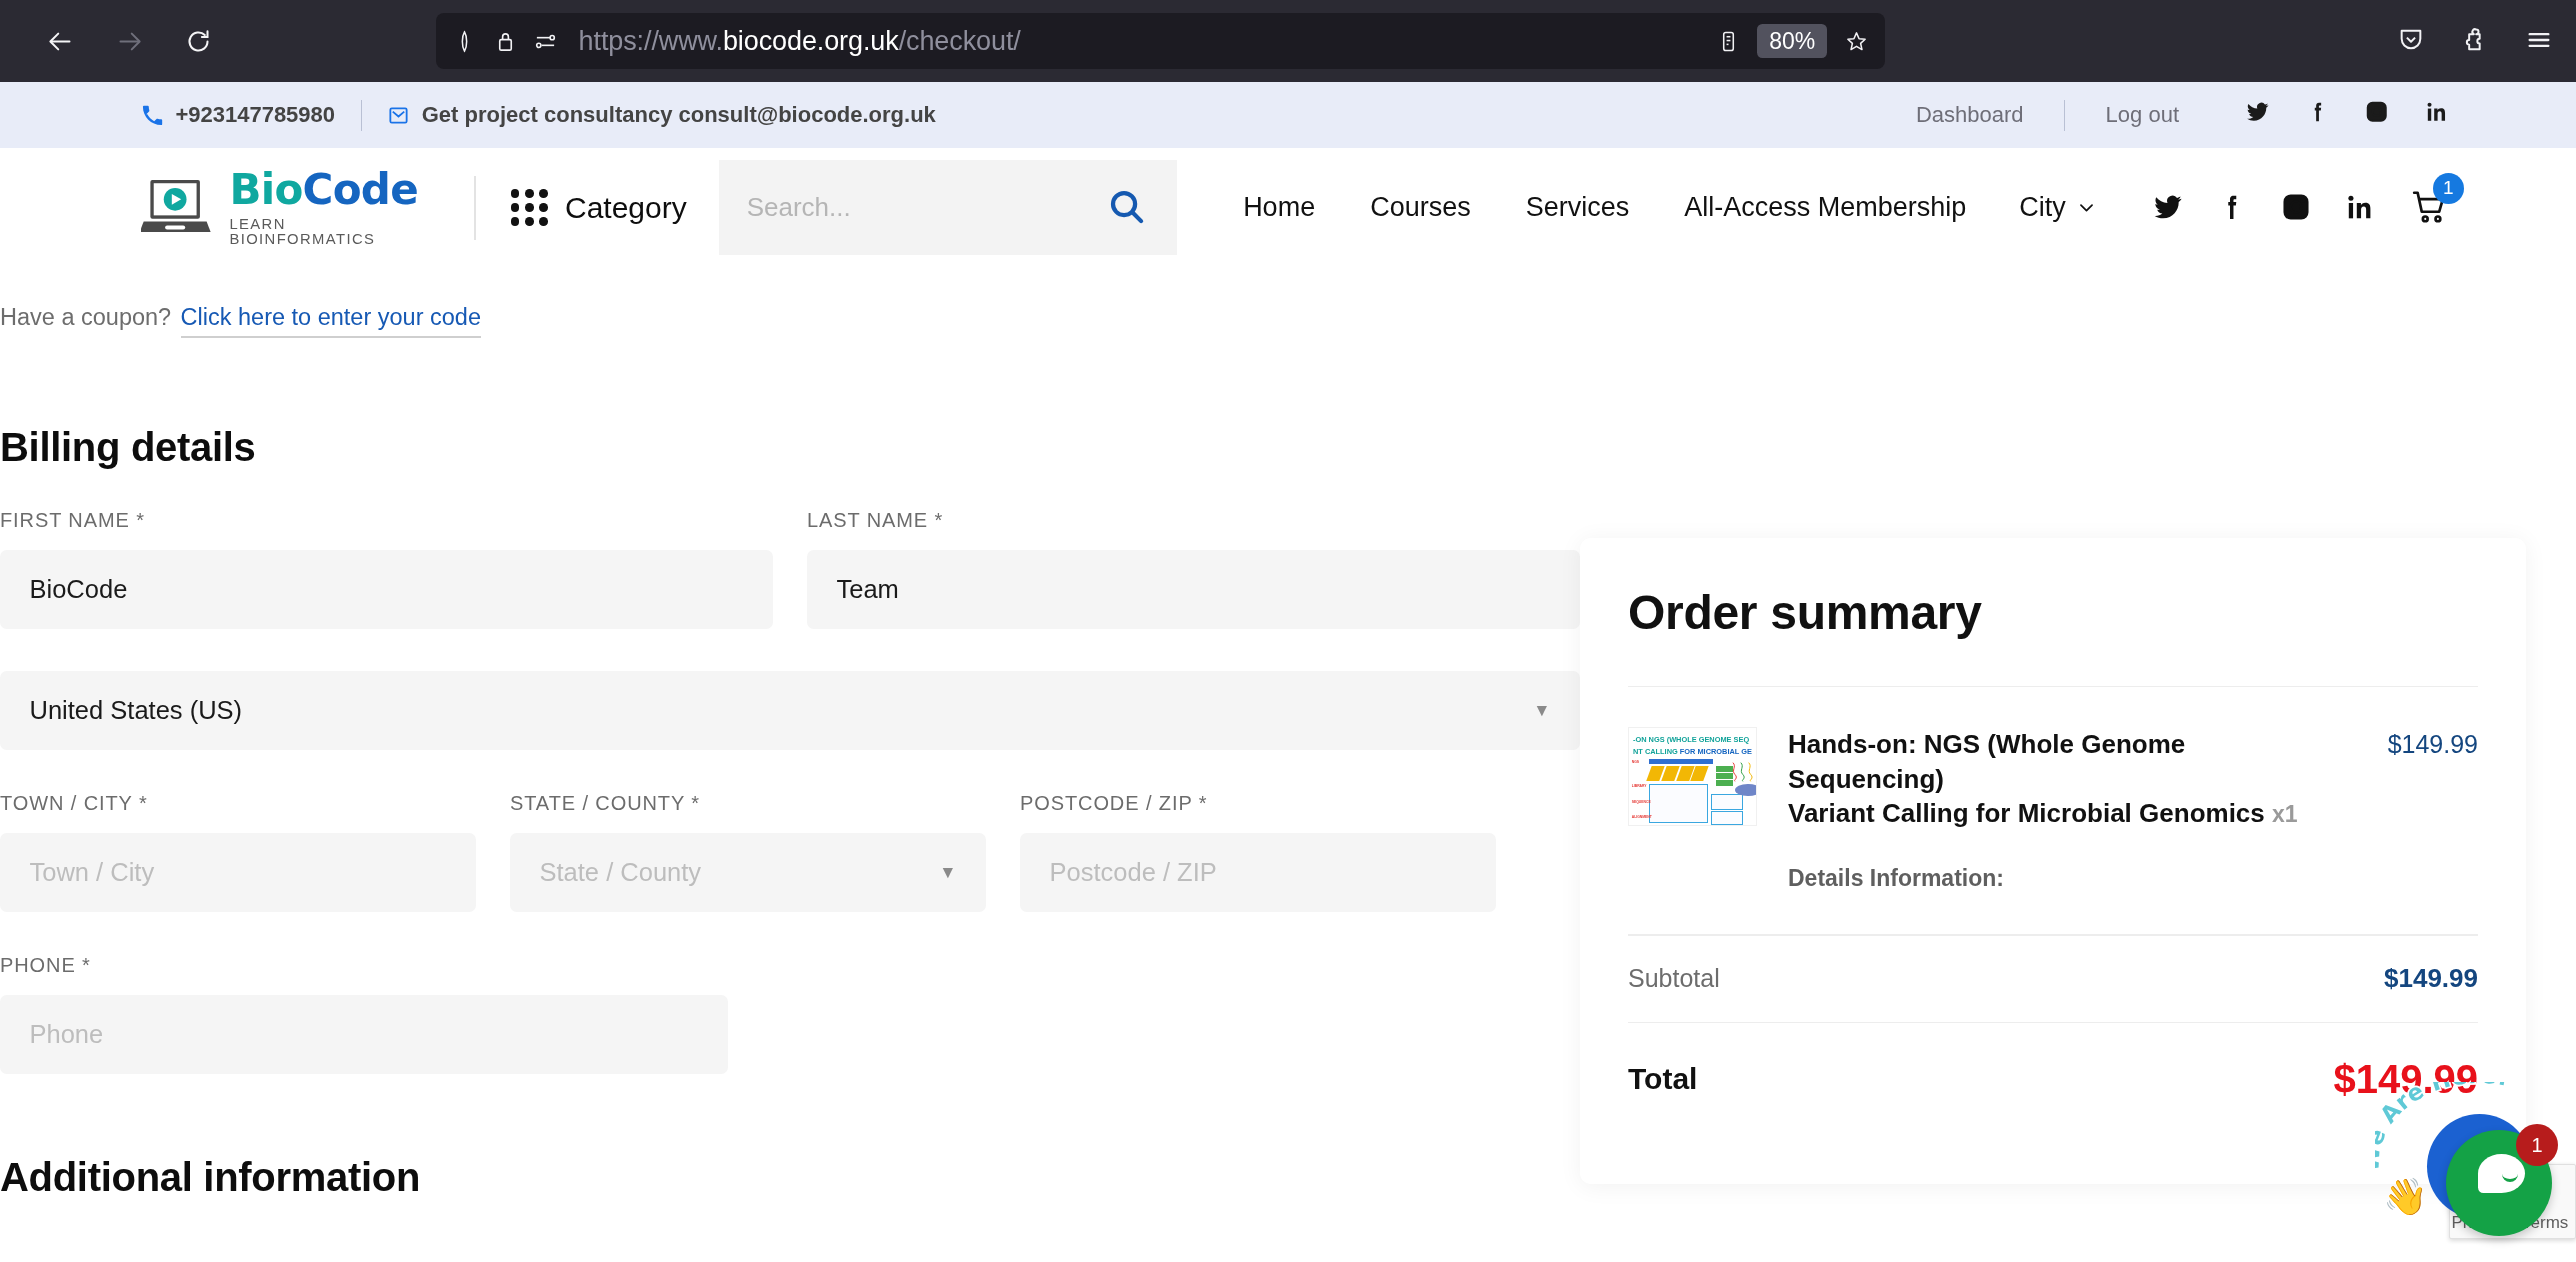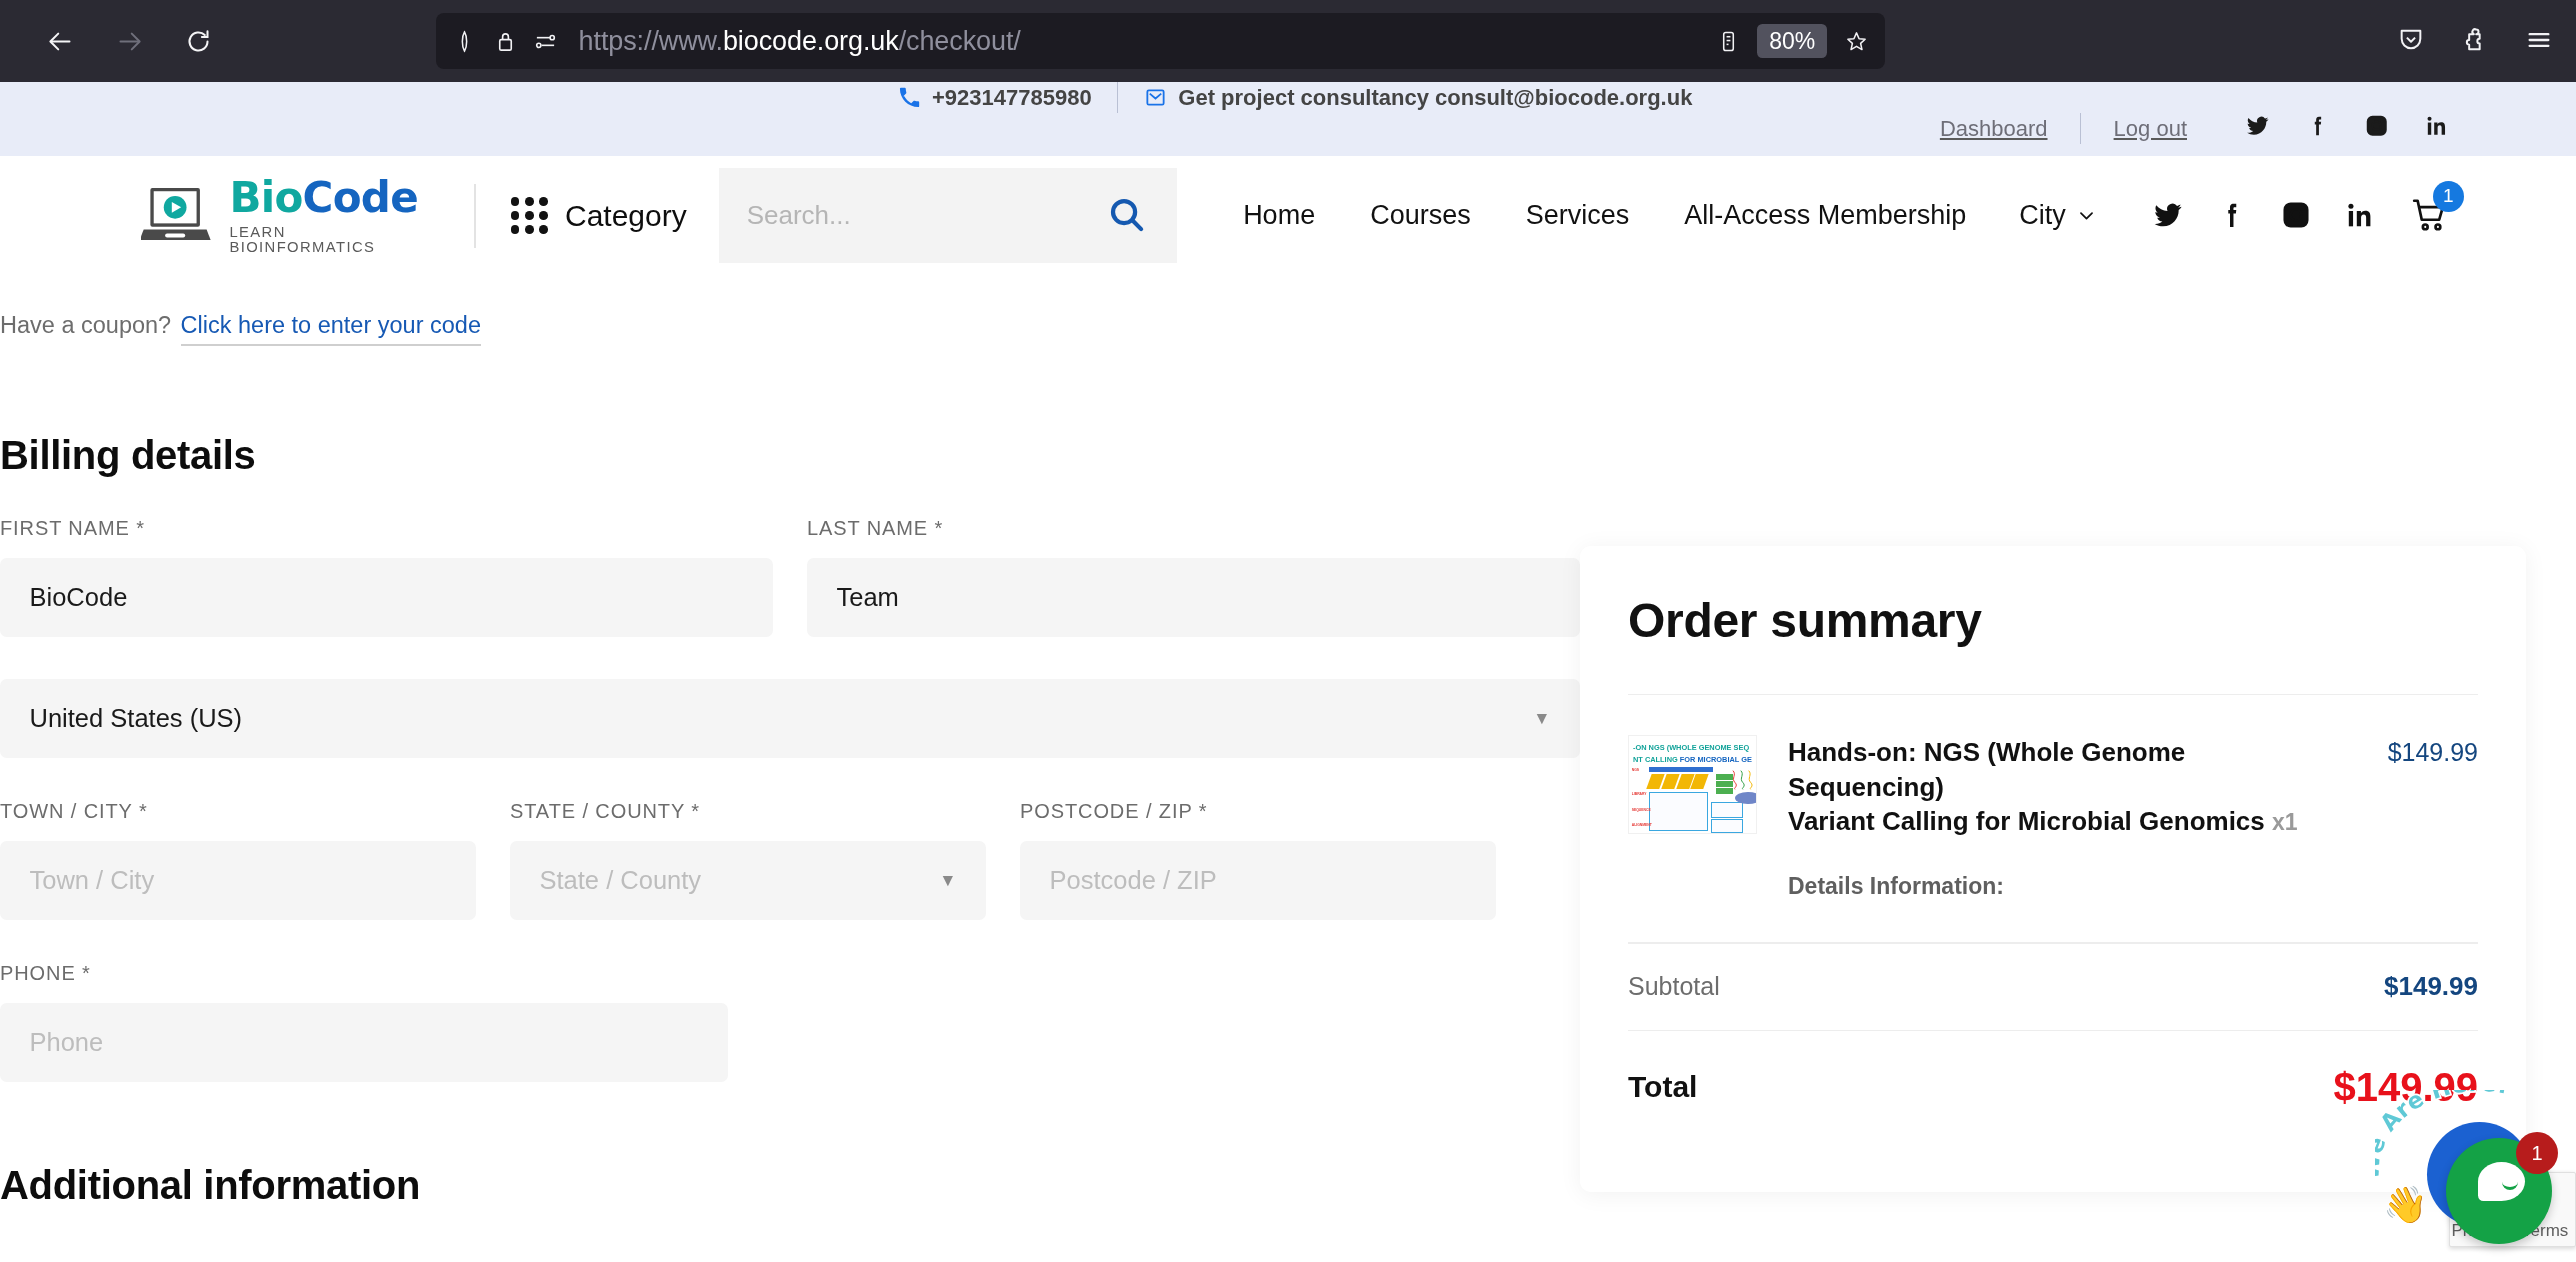--- a/index.html
+++ b/index.html
@@ -67,34 +67,33 @@
     position: absolute;
     right: 23px;
     display: flex;
     align-items: center;
     gap: 36px;
   }
   .chrome-right svg { width: 28px; height: 28px; }
 
   
   .utilbar {
-    height: 74px;
+    height: 66px;
     background: #e8ecf8;
     display: flex;
     align-items: center;
     padding: 0 127px 0 141px;
     font-size: 22px;
     color: #5a5a5a;
-    flex-direction: column;
   }
   .utilbar-left { display: flex; align-items: center; }
   .util-item { display: flex; align-items: center; gap: 11.4px; font-weight: 700; color: #444; }
   .util-item .lbl { font-weight: 700; font-size: 22px; }
   .util-sep { width: 1.3px; height: 31px; background: #b9c0d4; margin: 0 25.5px; }
-  .utilbar-right { margin-left: auto; display: flex; align-items: center; gap: 4px; text-decoration: underline; }
+  .utilbar-right { margin-left: auto; display: flex; align-items: center; gap: 12px; }
   .util-link { color: #6e6e78; font-size: 22px; padding: 0 19px; cursor: pointer; }
   .util-vsep { width: 1.3px; height: 31px; background: #b9c0d4; margin: 0 9.4px; }
   .util-social { display: flex; align-items: center; gap: 34px; margin-left: 35px; }
   .util-social svg { width: 25.5px; height: 25.5px; fill: #1b1b1b; }
 
   
   .header {
     height: 119px;
     background: #ffffff;
     display: flex;

